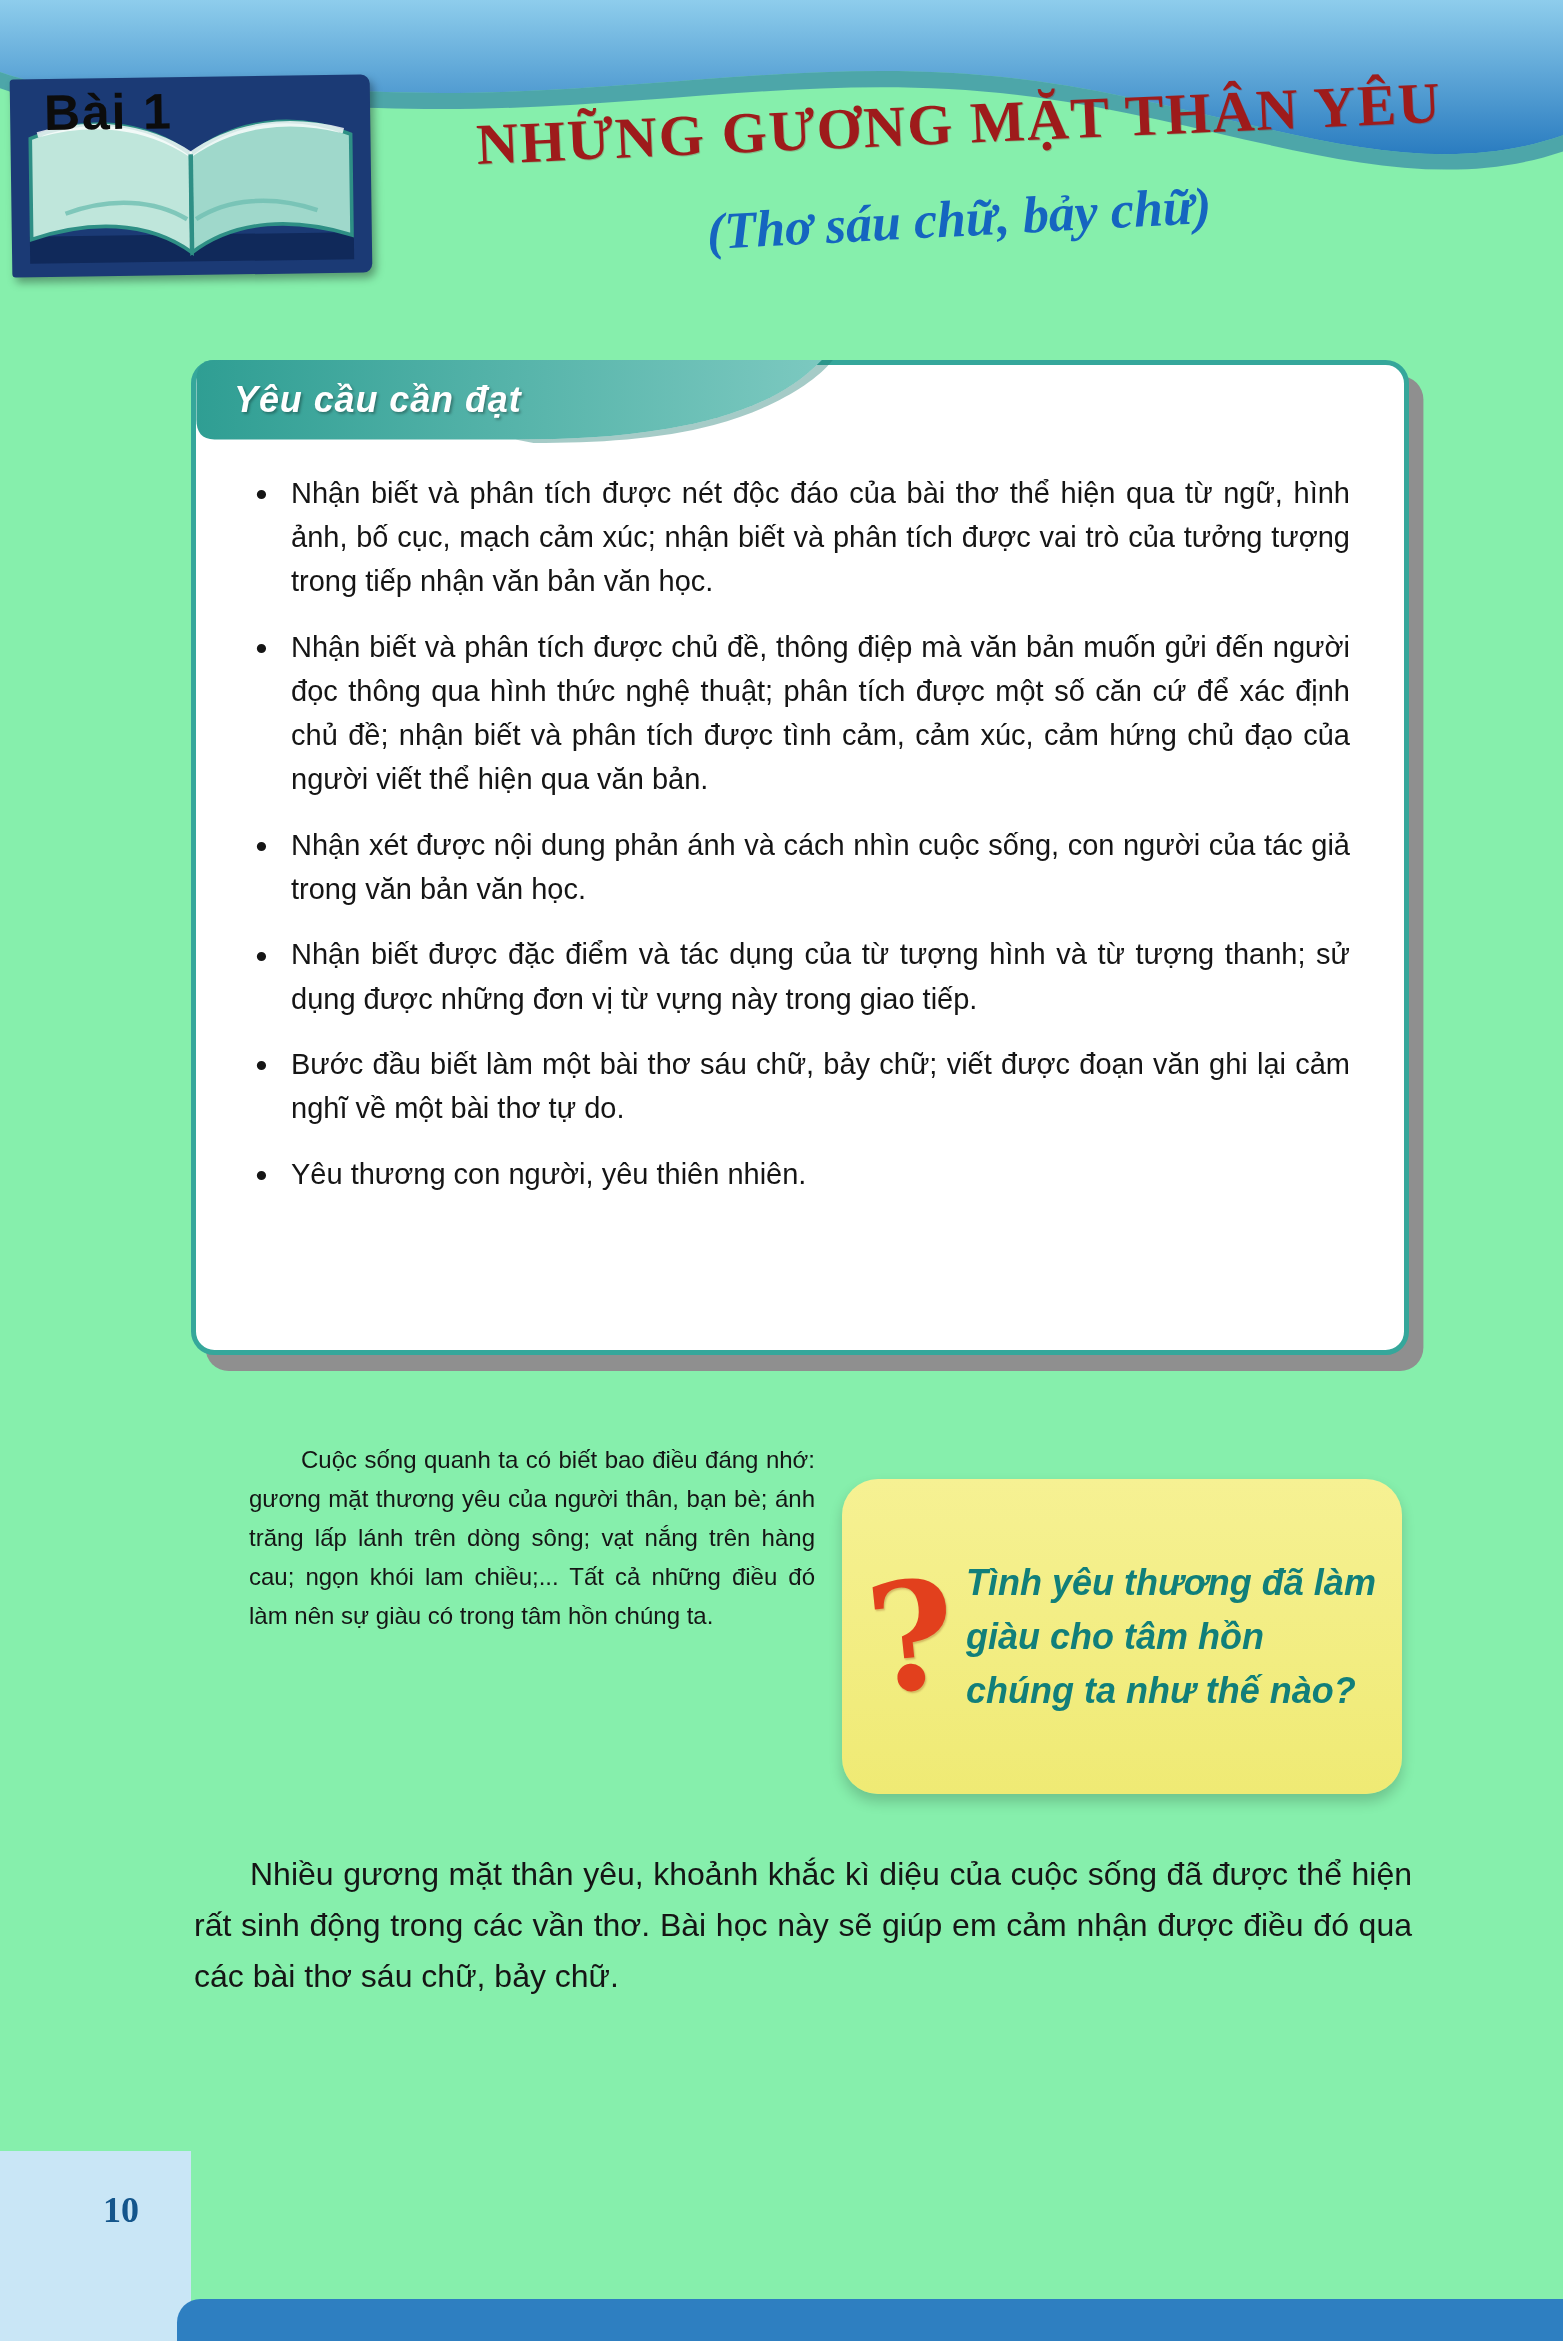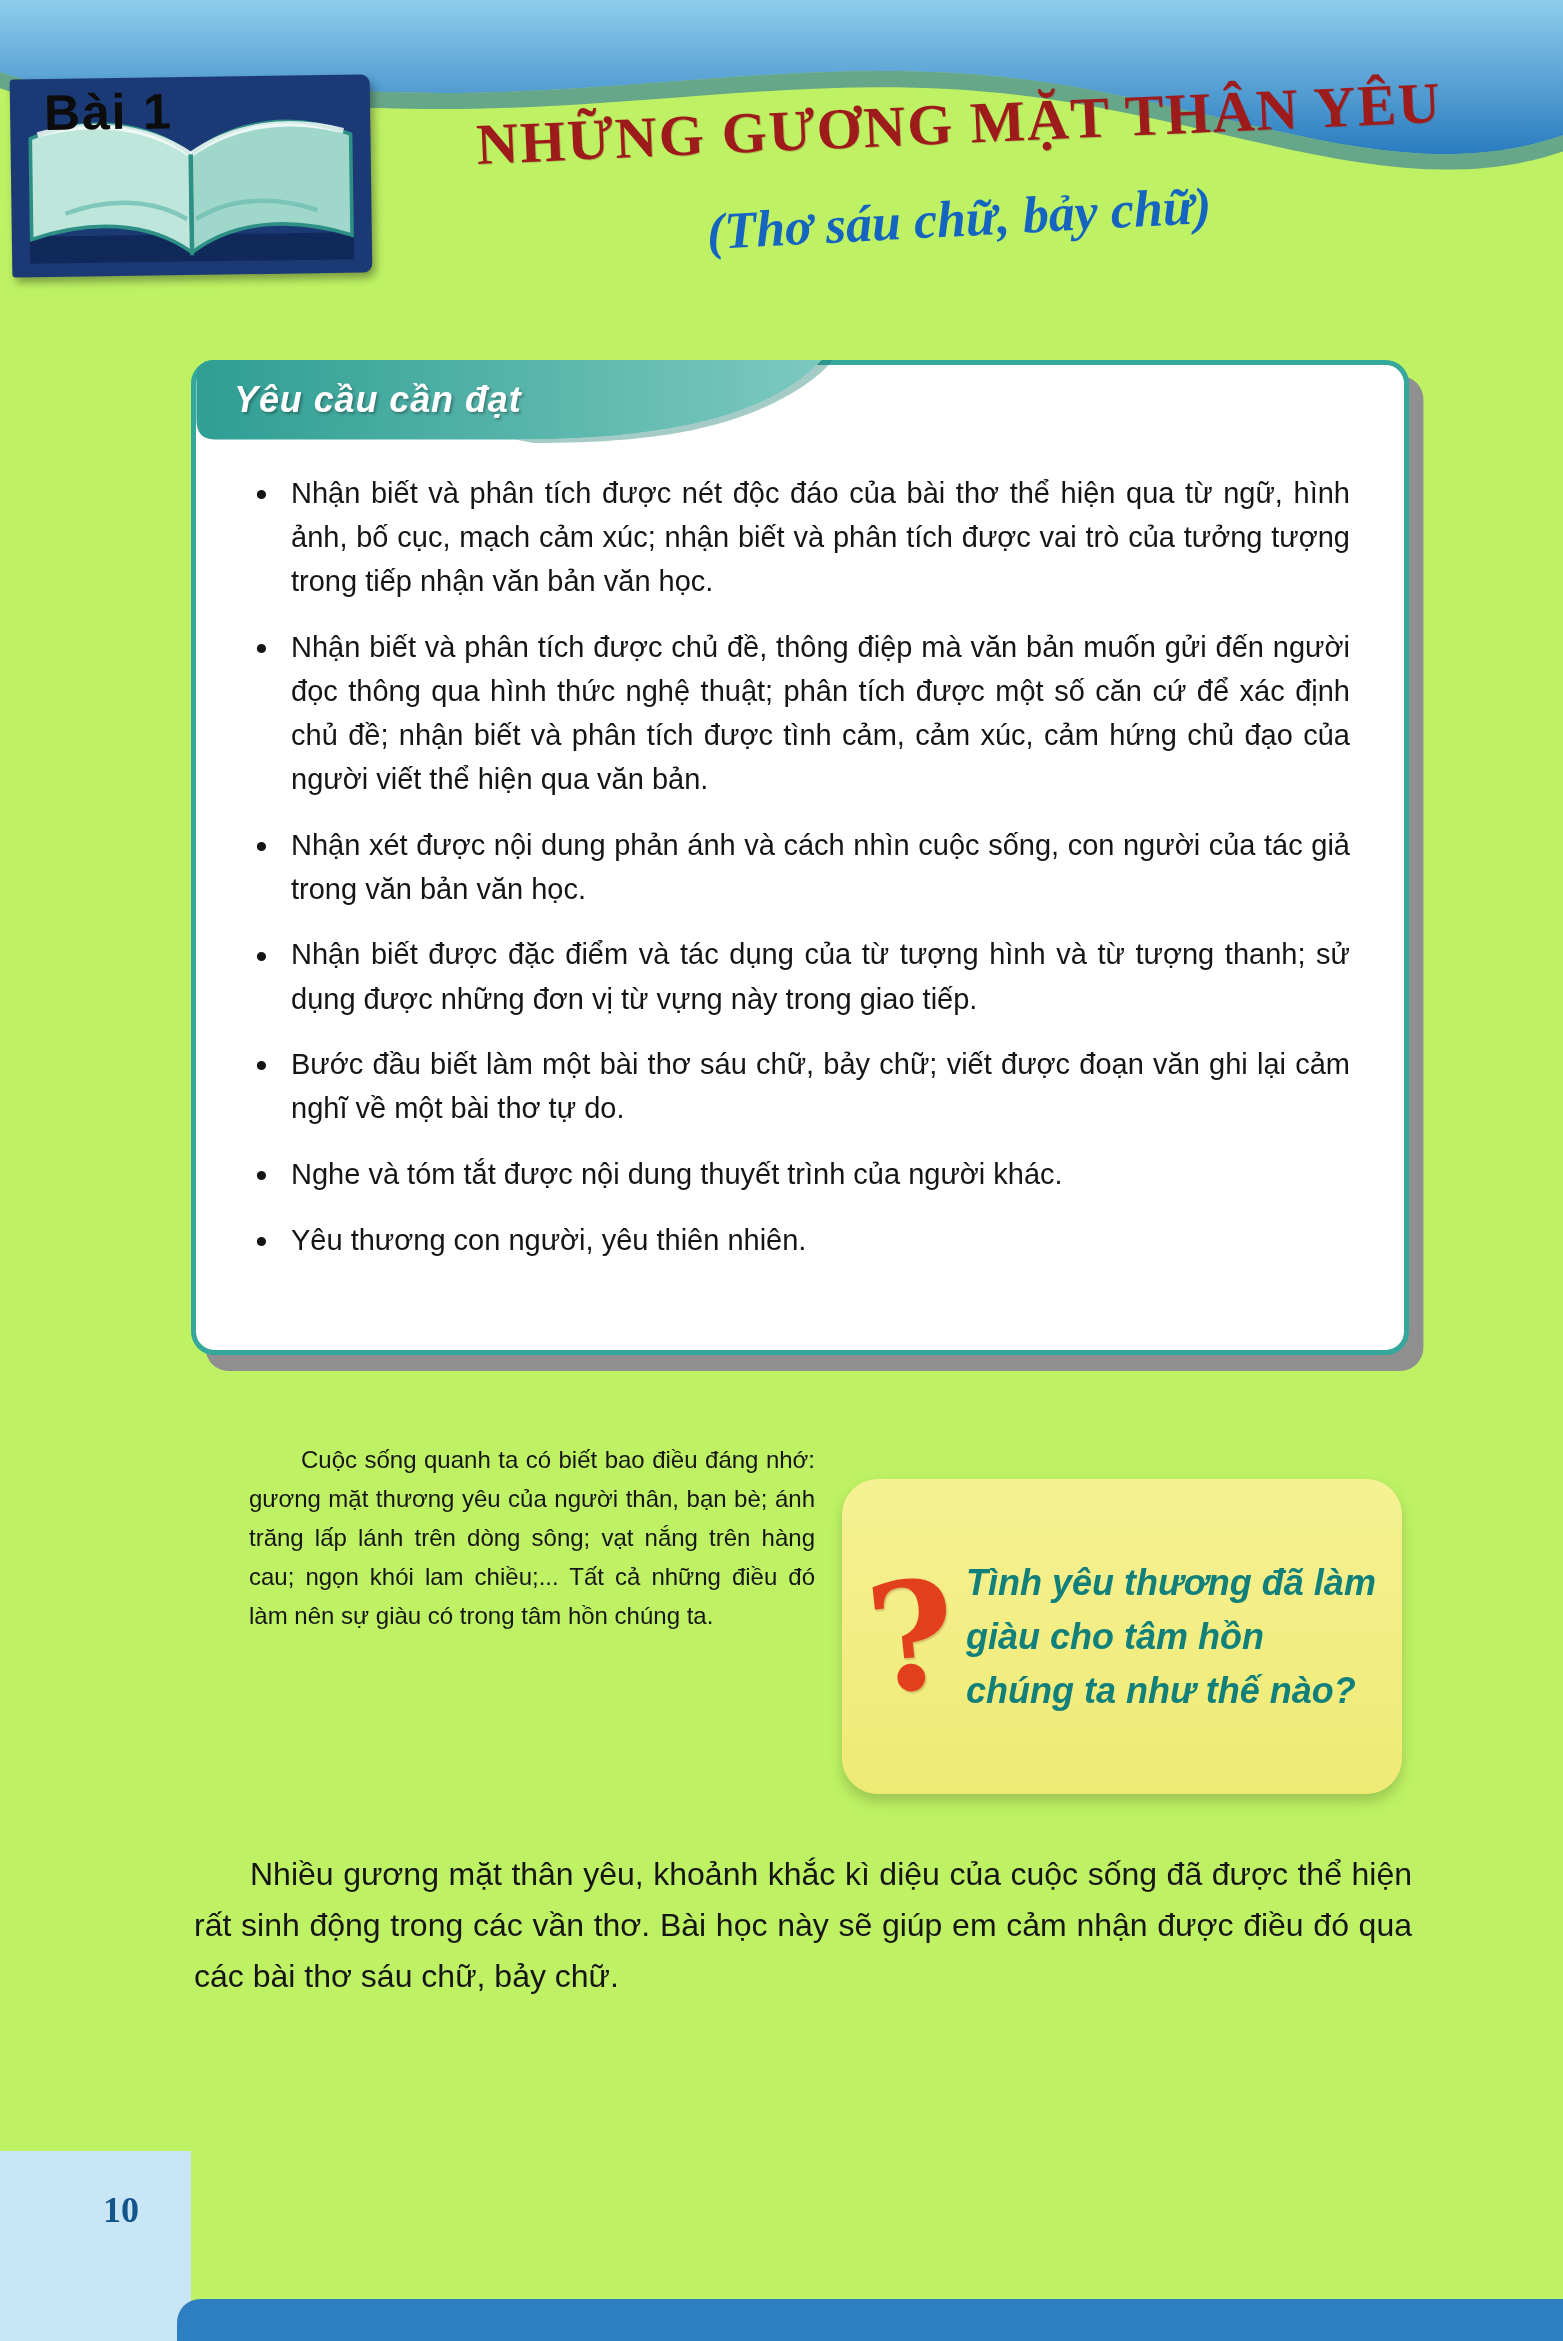--- a/index.html
+++ b/index.html
@@ -1,20 +1,20 @@
 <!DOCTYPE html>
 <html lang="vi" style="font-size:14.4px"><head>
 <meta charset="utf-8">
 <style>
   html,body { margin:0; padding:0; background:#e8e8e8; }
   .page {
     position:relative;
     width:1564px; height:2342px;
     margin:0 auto;
-    background:#bef264;
+    background:#86efac;
     overflow:hidden;
     font-family:"Liberation Sans", sans-serif;
     color:#1a1a1a;
   }
 
   
   .top-band { position:absolute; left:0; top:0; width:1564px; height:306px; }
 
   
   .lesson-box {
@@ -186,21 +186,20 @@
       <path d="M700,0 C660,42 600,64 530,76 C470,86 420,88 360,88 L380,92 C450,92 520,88 580,72 C640,56 690,28 712,0 Z" fill="#1f7d74" opacity="0.4"></path>
     </svg>
     <div class="req-banner-text">Yêu cầu cần đạt</div>
 
     <ul class="obj-list">
       <li class="obj-item">Nhận biết và phân tích được nét độc đáo của bài thơ thể hiện qua từ ngữ, hình ảnh, bố cục, mạch cảm xúc; nhận biết và phân tích được vai trò của tưởng tượng trong tiếp nhận văn bản văn học.</li>
       <li class="obj-item">Nhận biết và phân tích được chủ đề, thông điệp mà văn bản muốn gửi đến người đọc thông qua hình thức nghệ thuật; phân tích được một số căn cứ để xác định chủ đề; nhận biết và phân tích được tình cảm, cảm xúc, cảm hứng chủ đạo của người viết thể hiện qua văn bản.</li>
       <li class="obj-item">Nhận xét được nội dung phản ánh và cách nhìn cuộc sống, con người của tác giả trong văn bản văn học.</li>
       <li class="obj-item">Nhận biết được đặc điểm và tác dụng của từ tượng hình và từ tượng thanh; sử dụng được những đơn vị từ vựng này trong giao tiếp.</li>
       <li class="obj-item">Bước đầu biết làm một bài thơ sáu chữ, bảy chữ; viết được đoạn văn ghi lại cảm nghĩ về một bài thơ tự do.</li>
-      <li class="obj-item">Nghe và tóm tắt được nội dung thuyết trình của người khác.</li>
       <li class="obj-item">Yêu thương con người, yêu thiên nhiên.</li>
     </ul>
   </div>
 
   <div class="intro-para">Cuộc sống quanh ta có biết bao điều đáng nhớ: gương mặt thương yêu của người thân, bạn bè; ánh trăng lấp lánh trên dòng sông; vạt nắng trên hàng cau; ngọn khói lam chiều;... Tất cả những điều đó làm nên sự giàu có trong tâm hồn chúng ta.</div>
 
   <div class="question-box">
     <div class="question-mark">?</div>
     <div class="question-text">Tình yêu thương đã làm giàu cho tâm hồn chúng ta như thế nào?</div>
   </div>

